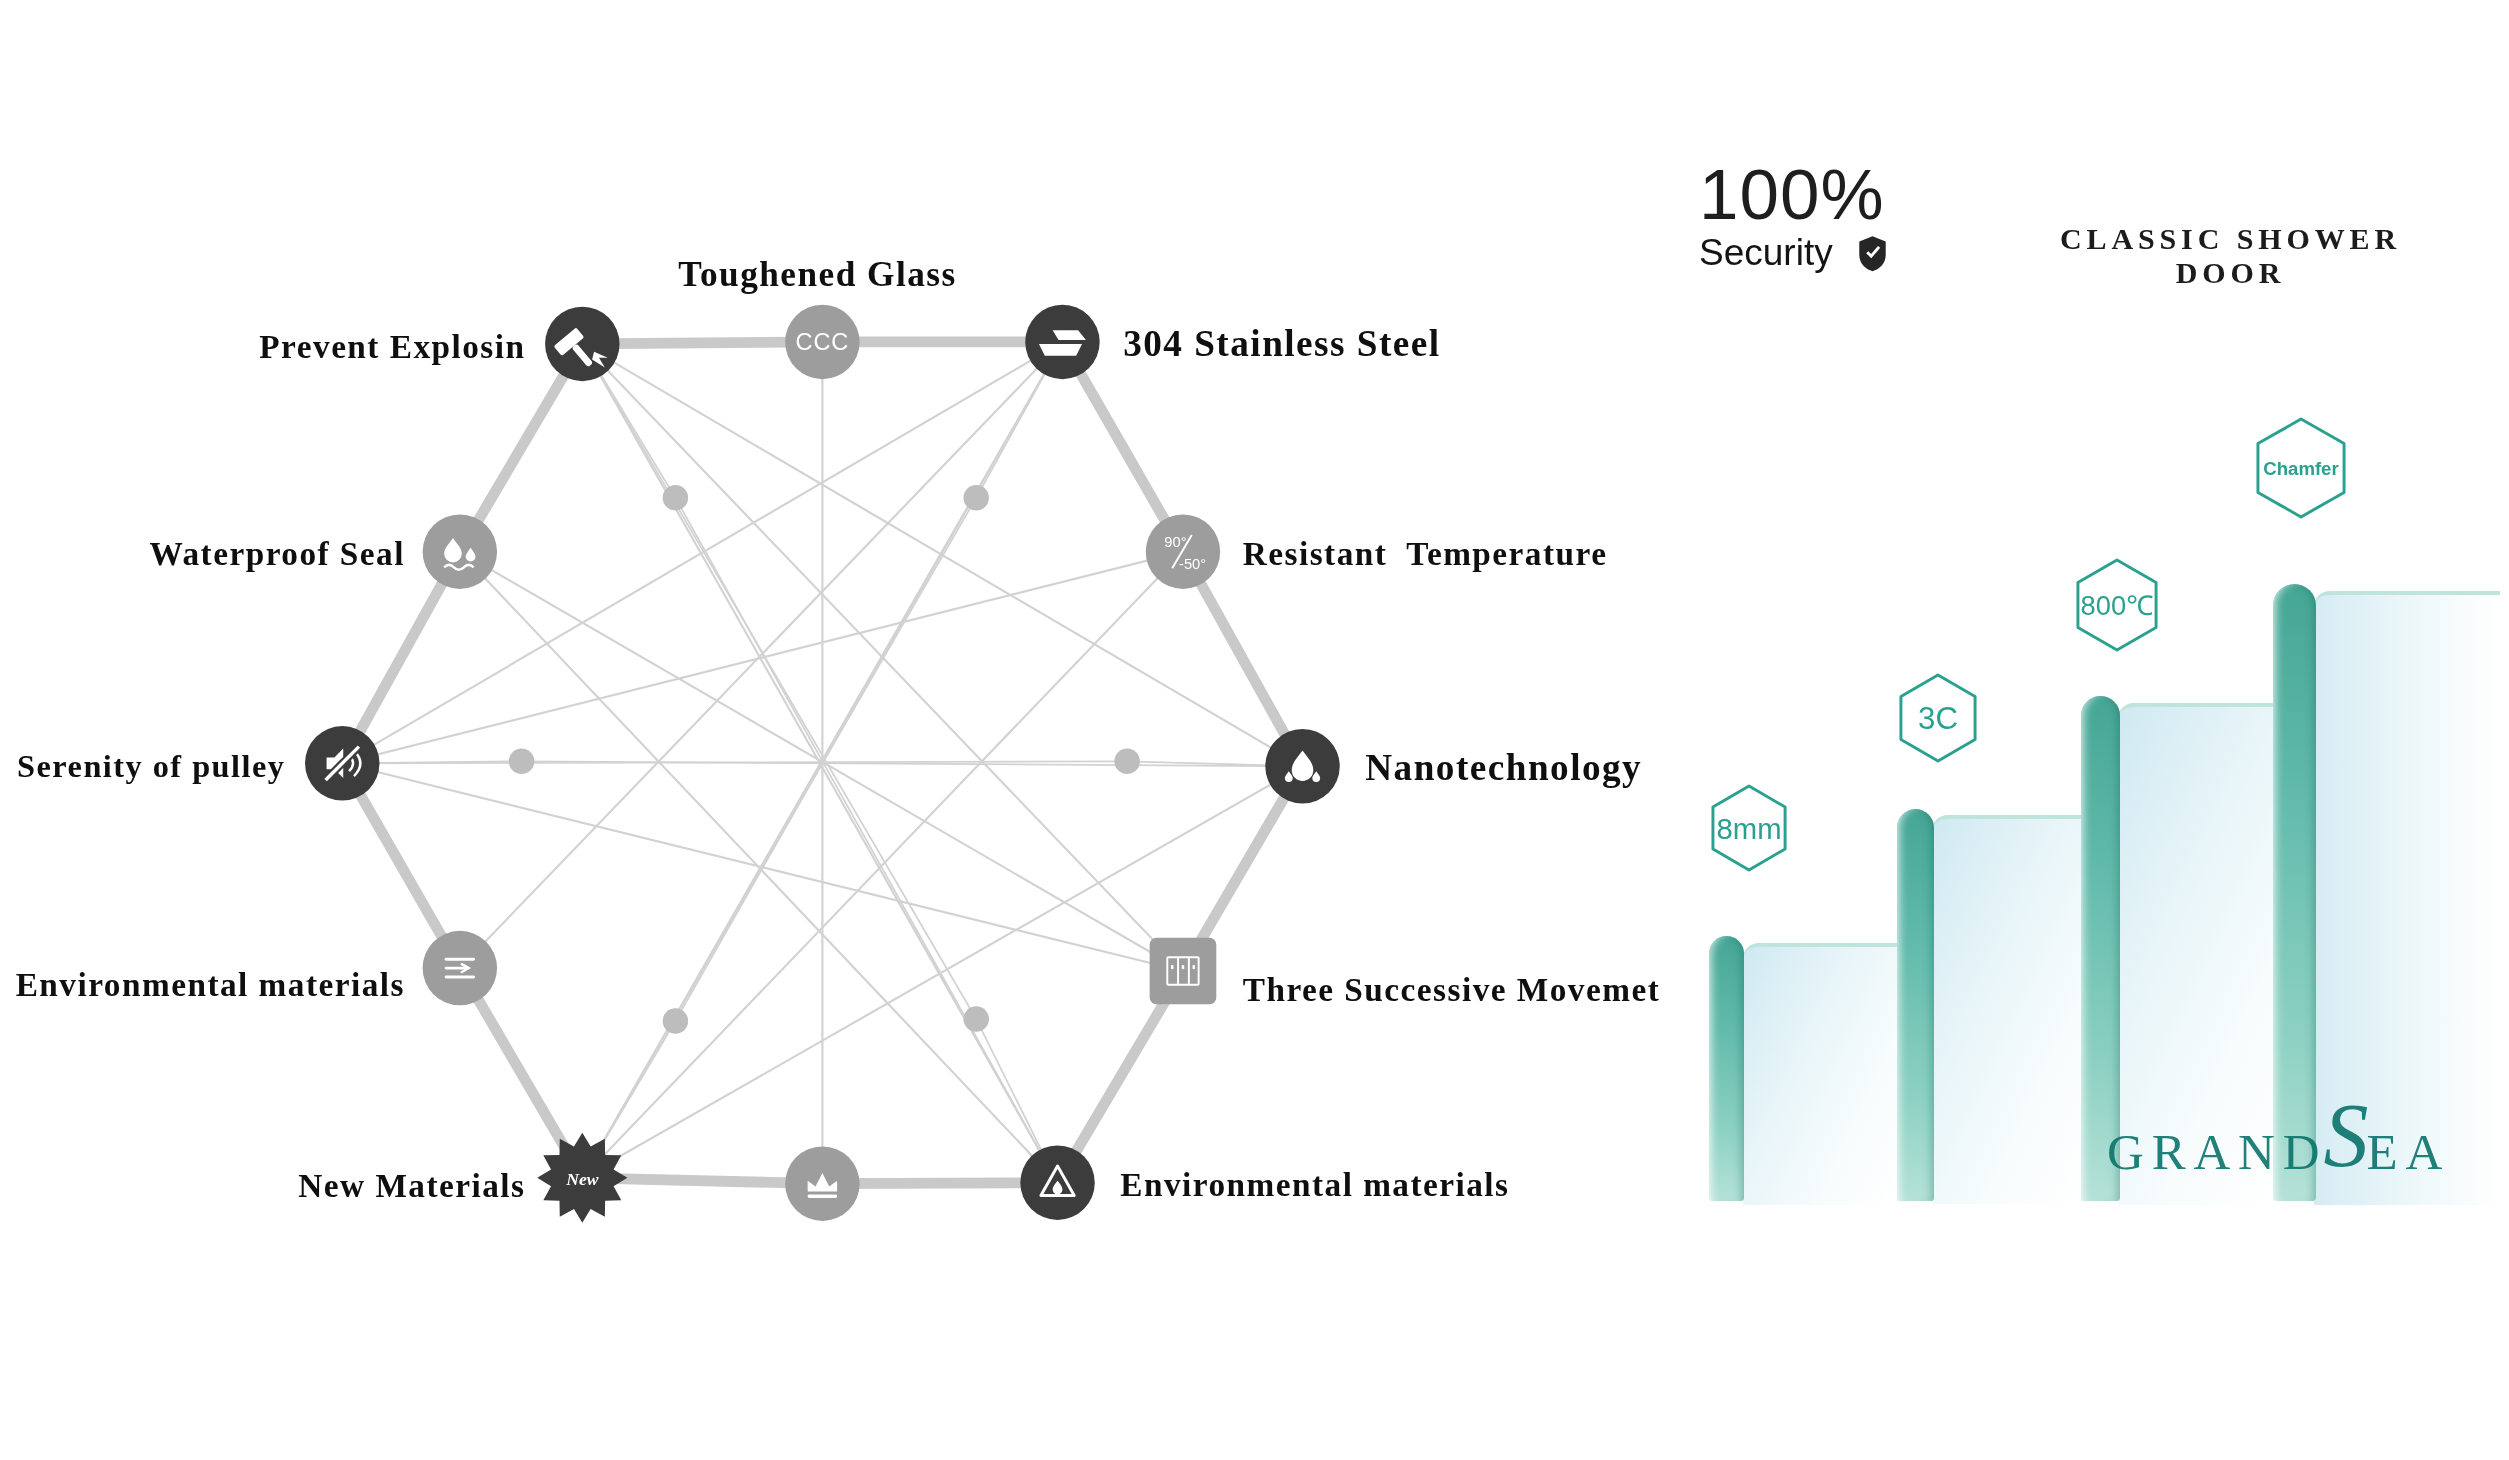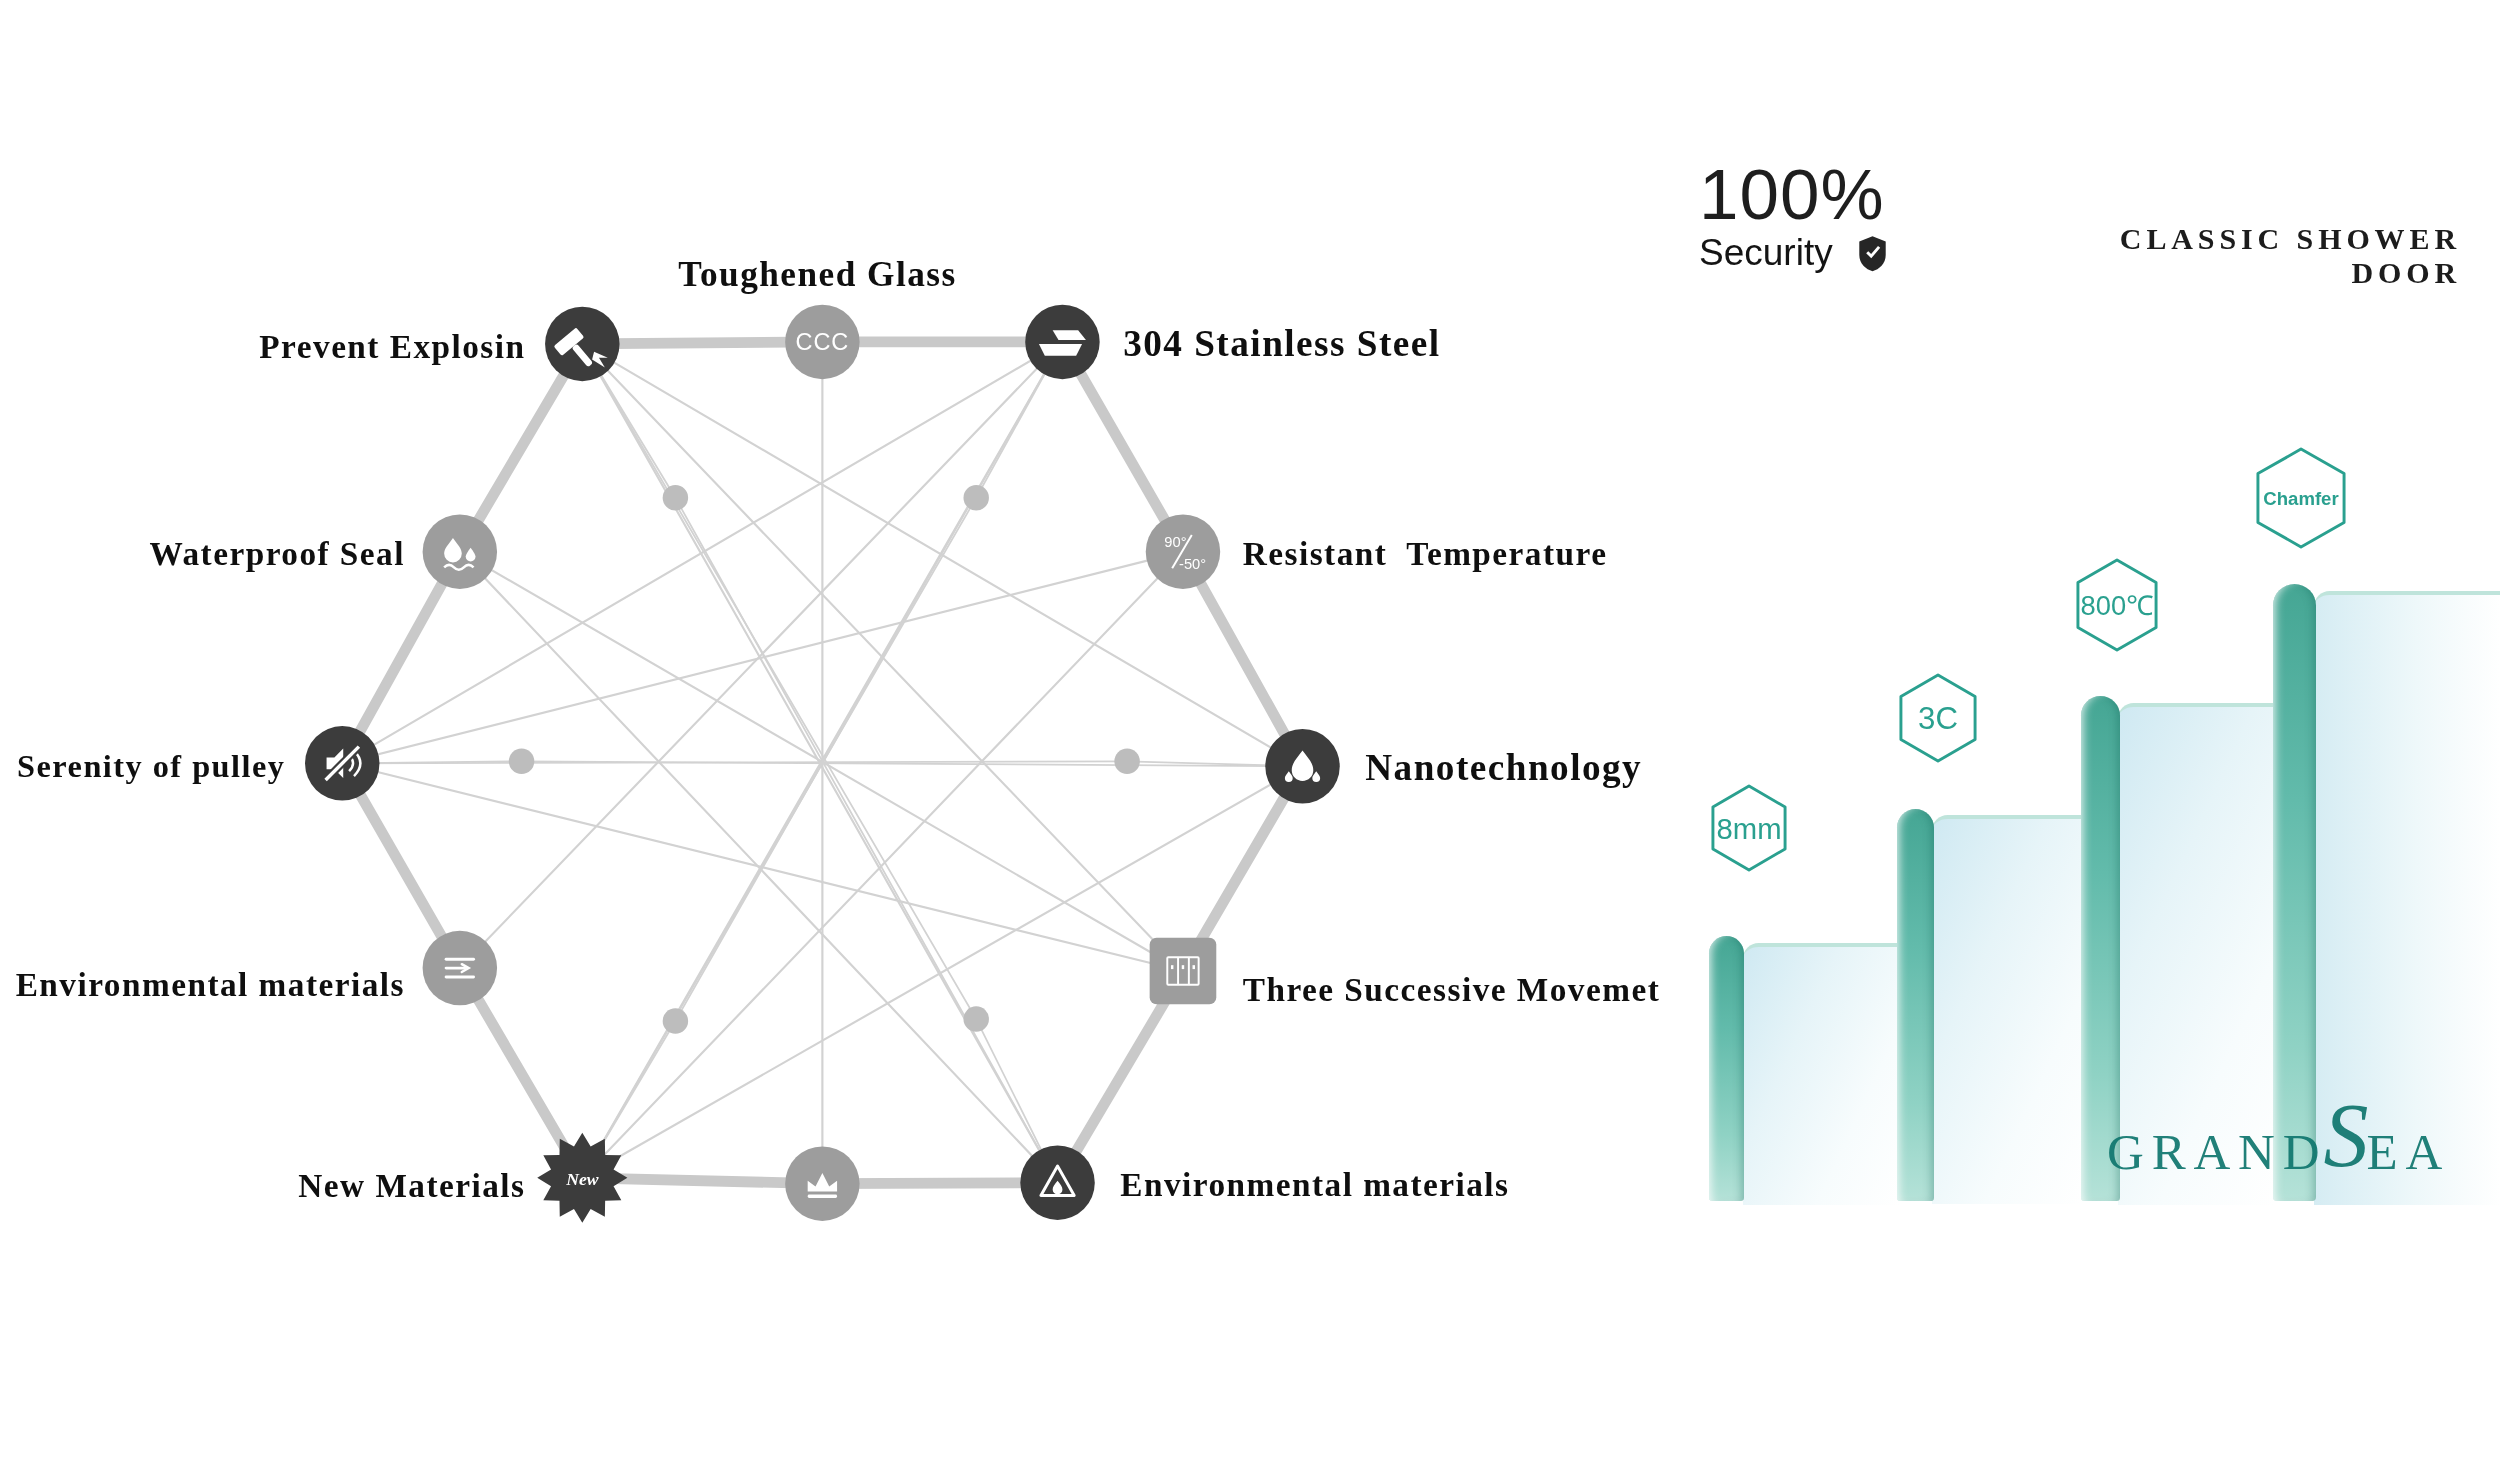--- a/index.html
+++ b/index.html
@@ -6,21 +6,21 @@
   body{width:2509px;height:1460px;overflow:hidden;font-family:"Liberation Sans",sans-serif;}
   .stage{position:relative;width:2509px;height:1460px;background:#ffffff;}
   #network{position:absolute;left:0;top:0;}
   .nlabel{font-family:"Liberation Serif",serif;font-weight:700;fill:#0f0f0f;letter-spacing:1.5px;white-space:pre;}
 
   
   .percent-block{position:absolute;left:1699px;top:159px;z-index:4;}
   .percent{font-size:71px;line-height:1;color:#1e1e1e;letter-spacing:1px;font-family:"Liberation Sans",sans-serif;font-weight:400;}
   .security-row{display:flex;gap:23px;align-items:center;font-size:37px;color:#141414;margin-top:2px;}
   .shield{display:inline-flex;align-items:center;}
-  .title{position:absolute;left:2000px;top:222px;width:461px;text-align:right;margin:0;
+  .title{position:absolute;left:2000px;top:222px;width:461px;text-align:center;margin:0;
          font-family:"Liberation Serif",serif;font-weight:700;font-size:30px;letter-spacing:4.9px;color:#1c1c1c;z-index:4;}
 
   
   .panel .edge{position:absolute;border-radius:21.6px 21.6px 3.9px 3.9px;z-index:2;
      background:linear-gradient(180deg,#45a694 0%,#62bbab 35%,#8fd2c4 75%,#b5e2d8 100%);
      box-shadow:inset 7.8px 0 9.8px -5.9px rgba(255,255,255,.85), inset -7.8px 0 9.8px -5.9px rgba(6,86,74,.35);}
   .panel .face{position:absolute;border-top-left-radius:15.7px;border-top:4.9px solid #bfe4db;z-index:1;
      background:linear-gradient(115deg,#cfe9f2 0%,#e6f4f8 35%,#f7fcfd 70%,#ffffff 100%);}
   .p1 .edge{left:1709px;top:936px;width:35px;height:265px;}
   .p1 .face{left:1743px;top:943px;width:157px;height:258px;}
@@ -246,21 +246,21 @@
             <text y="11" text-anchor="middle" font-size="30" fill="#2aa08f" font-family="Liberation Sans, sans-serif">8mm</text>
           </svg></div>
         <div class="hex" style="left: 1898px; top: 672px; width: 80px; height: 92px;"><svg width="80" height="92" viewBox="-41 -47 82 94">
             <polygon points="0,-44 38,-22 38,22 0,44 -38,22 -38,-22" fill="#ffffff" stroke="#2aa08f" stroke-width="3" stroke-linejoin="round"></polygon>
             <text y="11" text-anchor="middle" font-size="32" fill="#2aa08f" font-family="Liberation Sans, sans-serif">3C</text>
           </svg></div>
         <div class="hex" style="left: 2075px; top: 557px; width: 84px; height: 96px; text-align: center;"><svg width="84" height="96" viewBox="-43 -49 86 98">
             <polygon points="0,-46 40,-23 40,23 0,46 -40,23 -40,-23" fill="#ffffff" stroke="#2aa08f" stroke-width="3" stroke-linejoin="round"></polygon>
             <text y="10" text-anchor="middle" font-size="28" fill="#2aa08f" font-family="Liberation Sans, sans-serif">800℃</text>
           </svg></div>
-        <div class="hex" style="left: 2255px; top: 446px; width: 92px; height: 104px; text-align: center;"><svg width="92" height="104" viewBox="-47 -53 94 106">
+        <div class="hex" style="left: 2255px; top: 416px; width: 92px; height: 104px; text-align: center;"><svg width="92" height="104" viewBox="-47 -53 94 106">
             <polygon points="0,-50 44,-25 44,25 0,50 -44,25 -44,-25" fill="#ffffff" stroke="#2aa08f" stroke-width="3" stroke-linejoin="round"></polygon>
             <text y="7" text-anchor="middle" font-size="19" font-weight="bold" fill="#2aa08f" font-family="Liberation Sans, sans-serif">Chamfer</text>
           </svg></div>
       </div>
 
     <div class="watermark">
       <span>GRAND</span>
         <span class="wm-s">S</span>
         <span>EA</span>
     </div>

